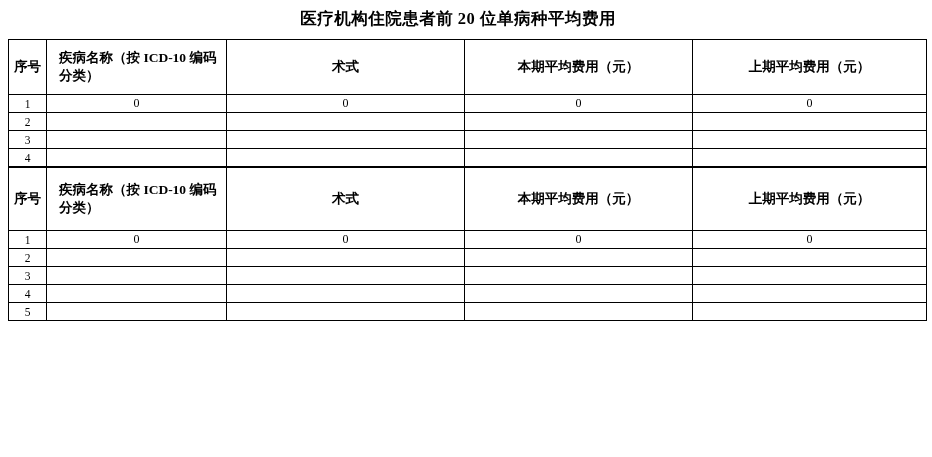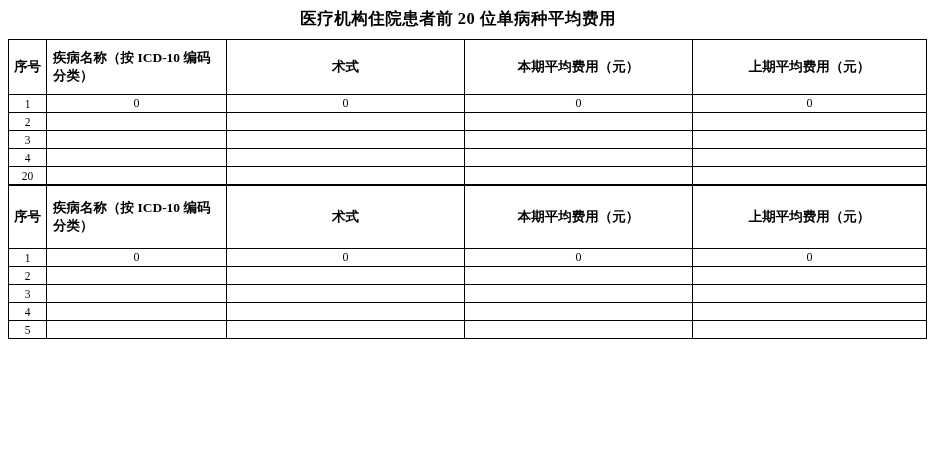--- a/index.html
+++ b/index.html
@@ -55,21 +55,21 @@
     padding: 3px 4px;
   }
   .col-idx { width: 38px; }
   .col-name { width: 180px; }
   .col-proc { width: 238px; }
   .col-cur  { width: 228px; }
   .col-prev { width: 234px; }
 
   table.grid thead th.h-name {
     text-align: left;
-    padding-left: 6px;
+    padding-left: 12px;
     padding-right: 6px;
   }
   .t1 thead th { height: 48px; }
   .t2 thead th { height: 56px; }
 
   table.grid tbody td {
     height: 17px;
     text-align: center;
     font-size: 12px;
   }
@@ -126,27 +126,20 @@
         <td></td>
         <td></td>
       </tr>
       <tr>
         <td class="idx">4</td>
         <td></td>
         <td></td>
         <td></td>
         <td></td>
       </tr>
-      <tr>
-        <td class="idx">20</td>
-        <td></td>
-        <td></td>
-        <td></td>
-        <td></td>
-      </tr>
     </tbody>
   </table>
 
 
   <table class="grid t2">
     <colgroup>
       <col class="col-idx">
         <col class="col-name">
         <col class="col-proc">
         <col class="col-cur">

